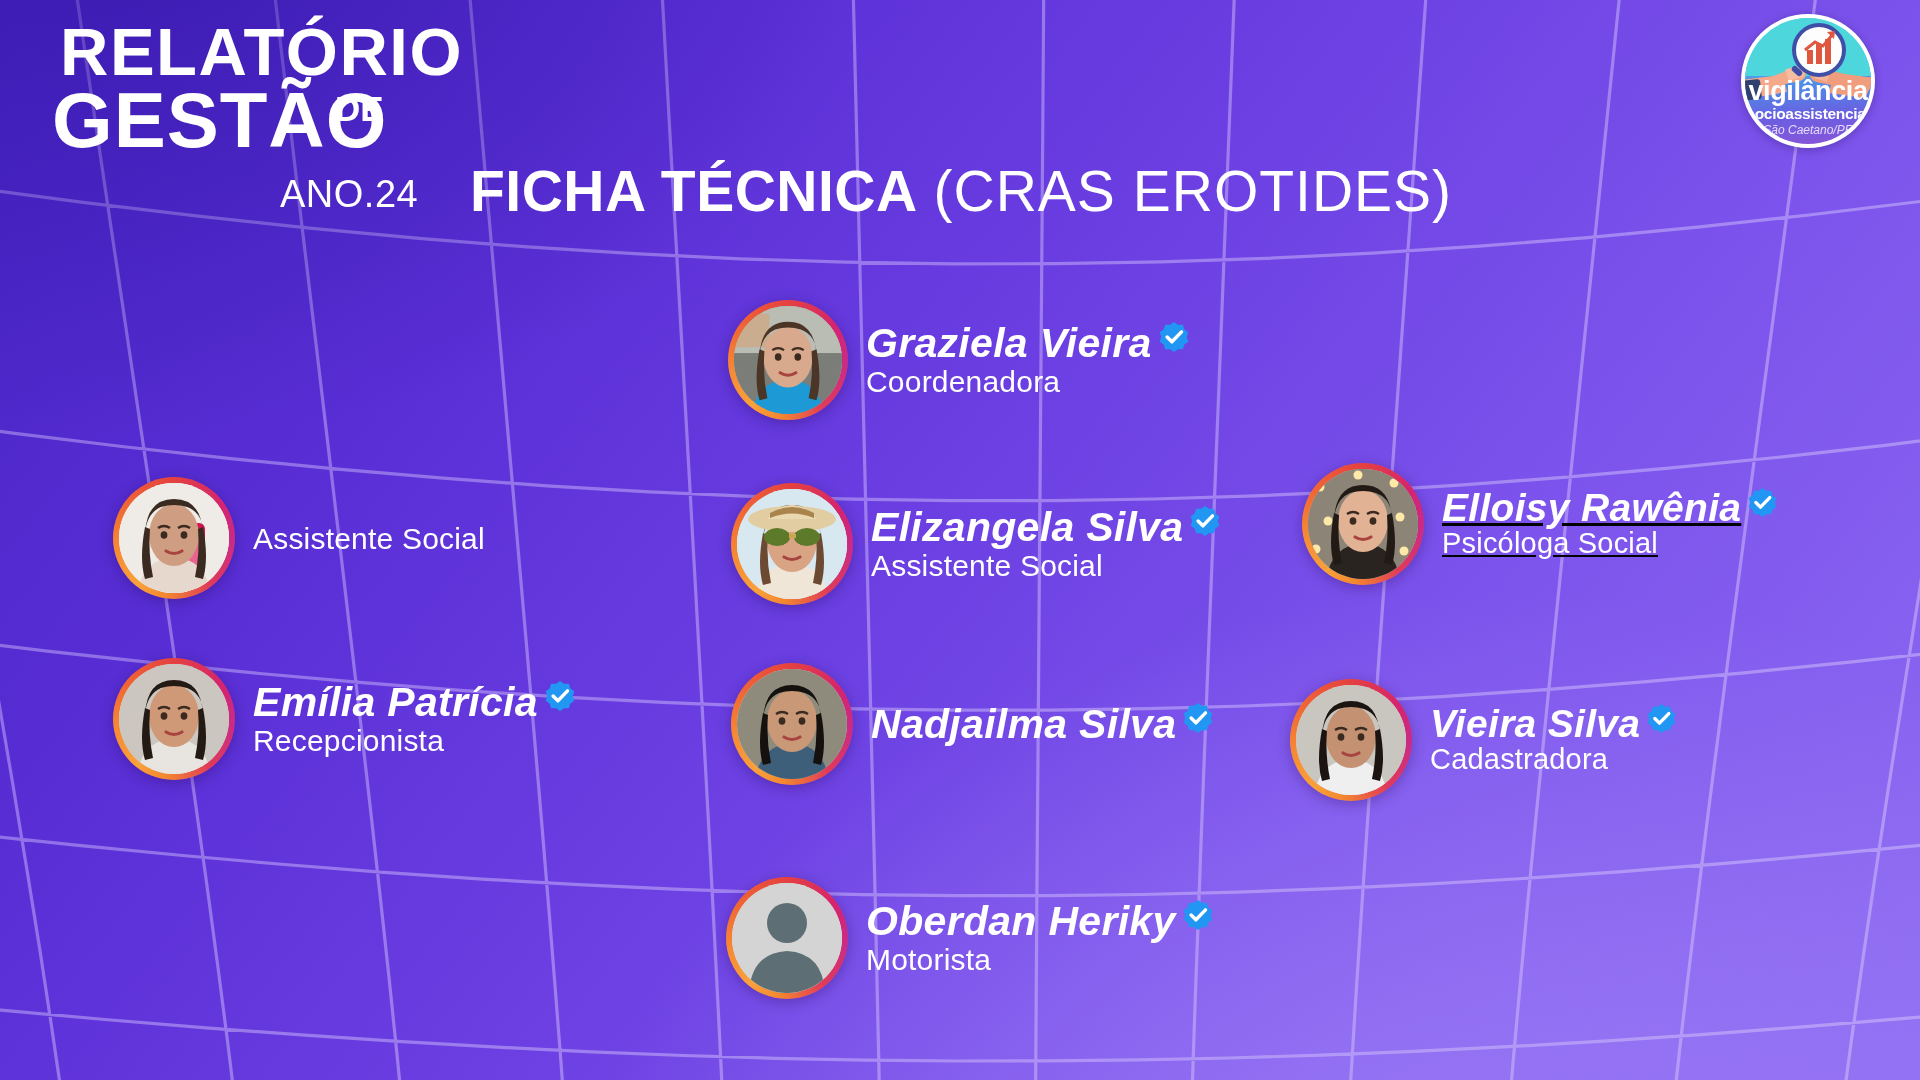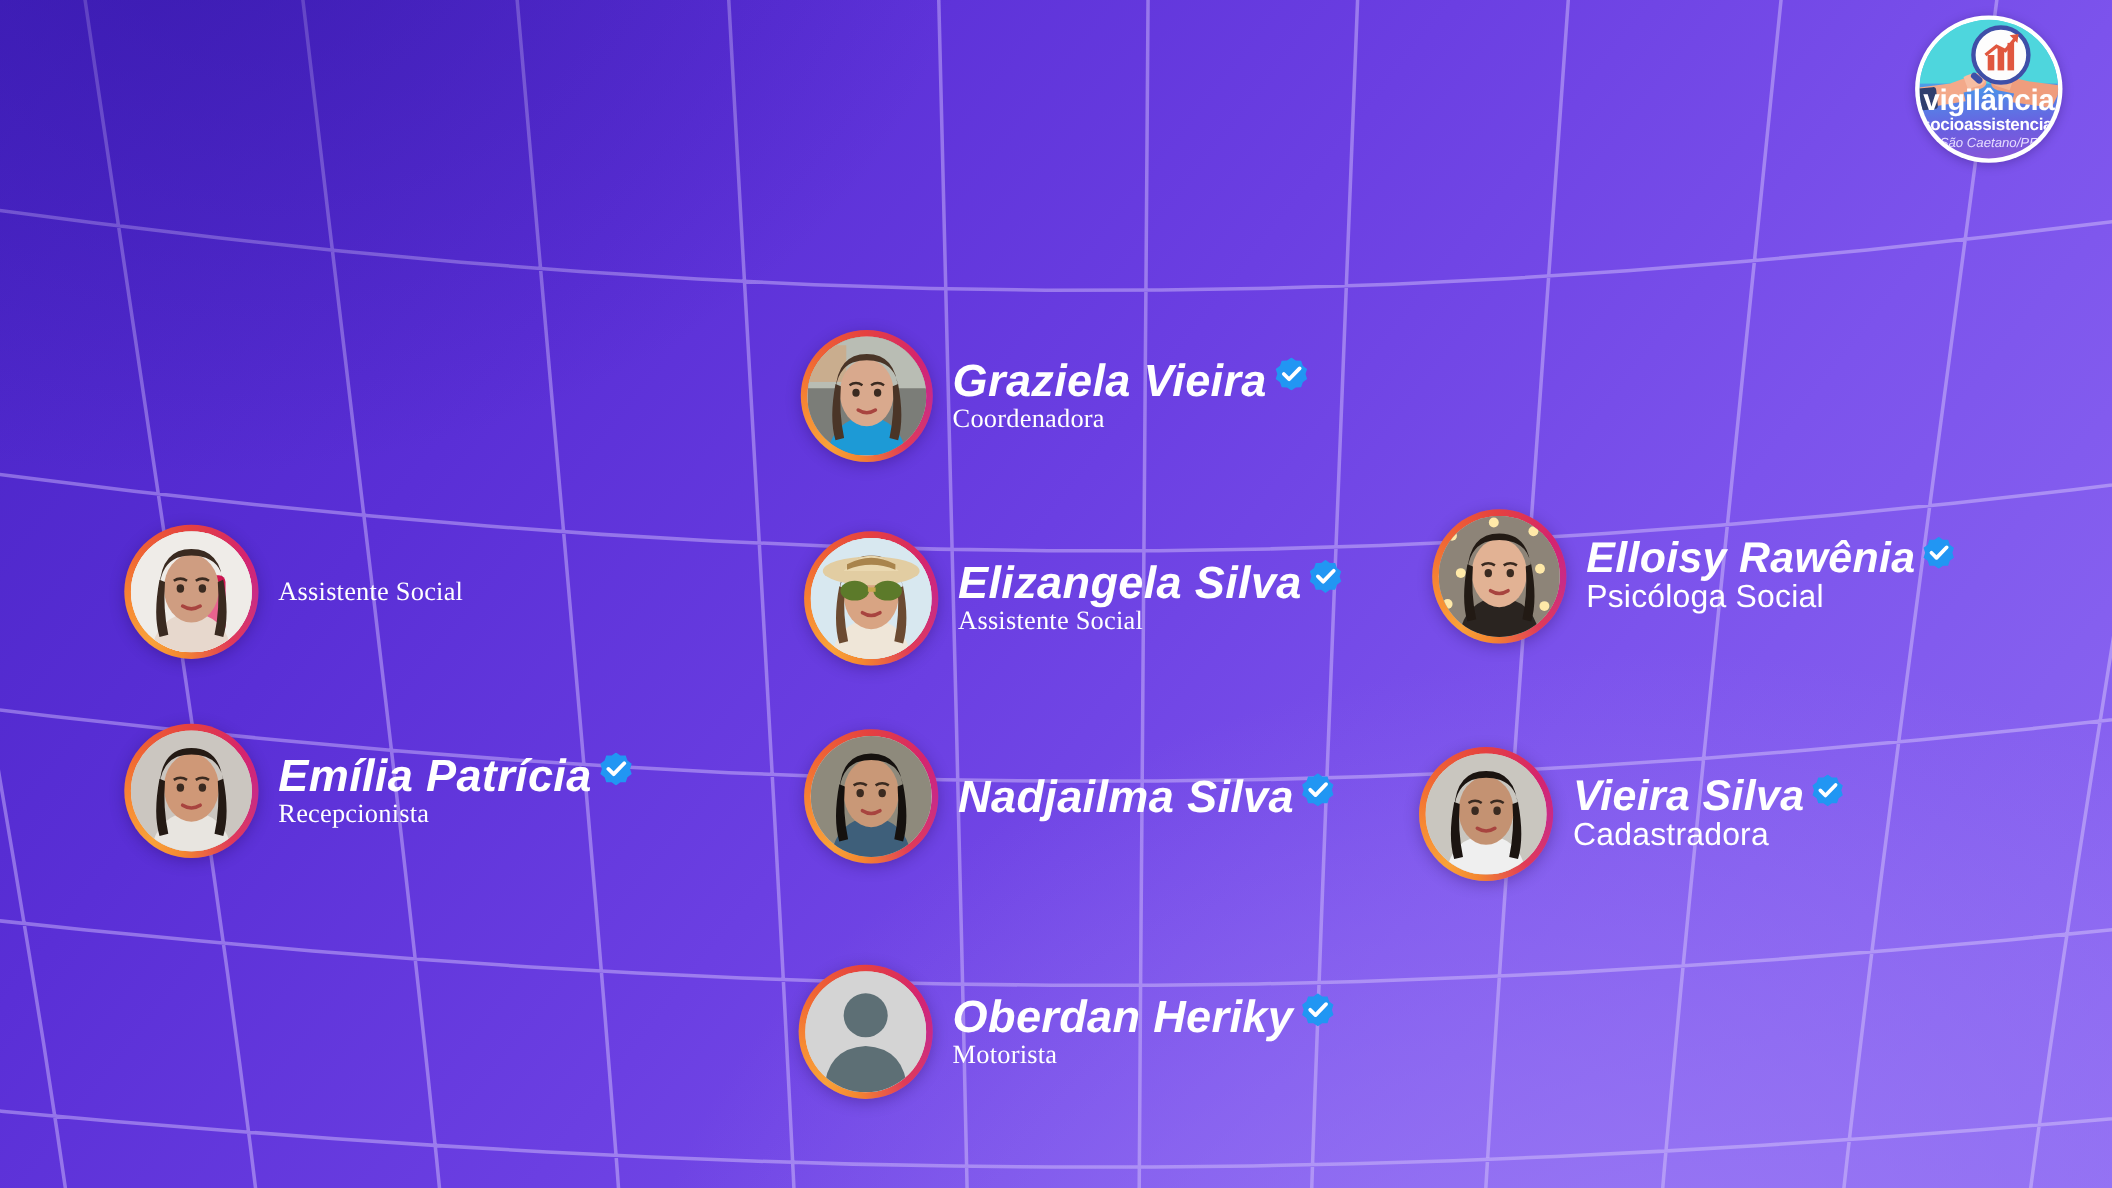--- a/index.html
+++ b/index.html
@@ -143,21 +143,21 @@
   .p-role {
     font-weight:300;
     color:#fff;
     line-height:1.1;
     letter-spacing:.2px;
   }
   .badge { flex:0 0 auto; margin-left:7px; }
 
   
   .sz-lg .p-name { font-size:41px; }
-  .sz-lg .p-role { font-size:24px;font-family:Liberation Serif, serif; }
+  .sz-lg .p-role { font-size:30px; }
   .sz-md .p-name { font-size:39px; }
   .sz-md .p-role { font-size:29px; }
 </style>
 </head>
 <body>
 
 <div id="stage">
 
   <svg id="meshSvg" viewBox="0 0 1920 1080" preserveAspectRatio="none">
     <defs>
@@ -167,20 +167,29 @@
         <stop offset="100%" stop-color="#d3c2fb" stop-opacity="0.62"></stop>
       </linearGradient>
     </defs>
     <g id="meshG" fill="none" stroke="url(#meshFade)" stroke-width="3.2" stroke-linecap="round">
         <path d="M-1134.4,-2741.1L-1083.1,-2482.2L-1033.4,-2235.0L-985.2,-1998.9L-938.5,-1773.7L-893.3,-1558.9L-849.6,-1354.4L-807.5,-1159.6L-766.9,-974.3L-727.9,-798.1L-690.4,-630.6L-654.3,-471.6L-619.9,-320.6L-586.9,-177.3L-555.5,-41.3L-525.6,87.6L-497.3,209.9L-470.4,325.8L-445.1,435.8L-421.3,540.2L-399.1,639.3L-378.4,733.5L-359.2,823.2L-341.5,908.6L-325.4,990.2L-310.8,1068.3L-297.7,1143.1 M-836.9,-2673.4L-792.3,-2416.6L-748.9,-2171.3L-706.9,-1937.2L-666.2,-1714.0L-626.9,-1501.2L-588.9,-1298.7L-552.2,-1105.9L-516.8,-922.5L-482.8,-748.3L-450.1,-582.8L-418.7,-425.8L-388.7,-276.8L-360.0,-135.5L-332.6,-1.5L-306.6,125.4L-281.9,245.7L-258.5,359.7L-236.5,467.7L-215.7,570.1L-196.4,667.2L-178.3,759.5L-161.6,847.1L-146.2,930.6L-132.1,1010.2L-119.4,1086.2L-108.0,1159.1 M-548.8,-2615.1L-510.8,-2360.0L-473.8,-2116.4L-438.0,-1884.1L-403.4,-1662.5L-369.8,-1451.5L-337.4,-1250.6L-306.2,-1059.6L-276.0,-877.9L-247.1,-705.4L-219.2,-541.7L-192.5,-386.3L-166.9,-239.0L-142.4,-99.4L-119.1,32.8L-96.9,158.0L-75.9,276.6L-55.9,388.9L-37.2,495.2L-19.5,595.9L-3.0,691.3L12.4,781.8L26.6,867.8L39.8,949.5L51.7,1027.4L62.6,1101.7L72.3,1172.9 M-268.7,-2566.2L-237.3,-2312.5L-206.7,-2070.3L-177.2,-1839.4L-148.5,-1619.3L-120.8,-1409.7L-94.0,-1210.3L-68.2,-1020.6L-43.3,-840.5L-19.3,-669.4L3.7,-507.1L25.8,-353.1L46.9,-207.3L67.2,-69.1L86.4,61.7L104.8,185.5L122.2,302.6L138.6,413.4L154.2,518.3L168.7,617.5L182.4,711.5L195.1,800.6L206.9,885.1L217.7,965.4L227.6,1041.9L236.6,1114.8L244.6,1184.5 M4.8,-2526.5L29.6,-2273.9L53.8,-2033.0L77.1,-1803.2L99.8,-1584.3L121.7,-1375.8L142.8,-1177.6L163.2,-989.1L182.9,-810.1L201.8,-640.2L220.0,-479.0L237.5,-326.3L254.2,-181.6L270.1,-44.6L285.4,85.0L299.8,207.7L313.6,323.6L326.6,433.3L338.9,537.0L350.4,635.1L361.2,727.9L371.2,815.8L380.5,899.2L389.1,978.3L396.9,1053.6L404.0,1125.3L410.3,1193.9 M273.1,-2496.1L291.3,-2244.5L309.0,-2004.4L326.2,-1775.5L342.8,-1557.5L358.9,-1349.9L374.4,-1152.6L389.4,-965.0L403.8,-786.9L417.7,-617.8L431.1,-457.6L443.9,-305.7L456.2,-161.9L467.9,-25.8L479.1,102.9L489.7,224.7L499.8,339.7L509.3,448.5L518.3,551.3L526.8,648.5L534.7,740.4L542.1,827.5L548.9,909.9L555.2,988.2L561.0,1062.5L566.1,1133.4L570.8,1201.1 M537.5,-2475.0L549.2,-2224.0L560.5,-1984.6L571.4,-1756.3L582.0,-1538.9L592.3,-1332.0L602.2,-1135.2L611.7,-948.2L621.0,-770.7L629.8,-602.3L638.3,-442.7L646.5,-291.5L654.3,-148.3L661.8,-12.8L668.9,115.3L675.7,236.4L682.2,350.9L688.3,459.1L694.0,561.2L699.4,657.8L704.5,749.1L709.2,835.5L713.5,917.4L717.5,995.0L721.2,1068.8L724.5,1139.0L727.5,1206.1 M799.6,-2463.3L804.6,-2212.6L809.5,-1973.5L814.2,-1745.6L818.8,-1528.5L823.2,-1321.9L827.5,-1125.5L831.7,-938.9L835.6,-761.8L839.5,-593.7L843.2,-434.4L846.7,-283.5L850.1,-140.7L853.3,-5.5L856.4,122.3L859.3,243.0L862.1,357.1L864.7,464.9L867.2,566.8L869.6,663.0L871.7,754.0L873.8,840.0L875.7,921.5L877.4,998.8L879.0,1072.2L880.4,1142.1L881.7,1208.9 M1060.5,-2460.9L1059.0,-2210.3L1057.4,-1971.2L1056.0,-1743.4L1054.5,-1526.4L1053.1,-1319.9L1051.8,-1123.5L1050.5,-937.0L1049.3,-759.9L1048.1,-591.9L1046.9,-432.7L1045.8,-281.8L1044.7,-139.1L1043.7,-4.0L1042.8,123.7L1041.9,244.4L1041.0,358.4L1040.2,466.2L1039.4,567.9L1038.7,664.1L1038.0,755.0L1037.3,841.0L1036.7,922.4L1036.2,999.6L1035.7,1073.0L1035.3,1142.8L1034.9,1209.5 M1321.8,-2467.7L1313.7,-2216.9L1305.7,-1977.7L1298.0,-1749.6L1290.6,-1532.4L1283.4,-1325.7L1276.4,-1129.2L1269.7,-942.4L1263.2,-765.1L1257.0,-597.0L1251.0,-437.5L1245.3,-286.5L1239.8,-143.5L1234.5,-8.3L1229.5,119.6L1224.7,240.5L1220.2,354.8L1215.9,462.7L1211.9,564.7L1208.1,661.0L1204.5,752.1L1201.2,838.3L1198.2,920.0L1195.3,997.4L1192.8,1070.9L1190.4,1141.0L1188.4,1207.8 M1584.8,-2483.9L1570.1,-2232.6L1555.7,-1992.9L1541.8,-1764.4L1528.3,-1546.7L1515.3,-1339.5L1502.7,-1142.5L1490.6,-955.3L1478.9,-777.5L1467.6,-608.9L1456.8,-449.0L1446.4,-297.5L1436.5,-154.0L1427.0,-18.3L1417.9,110.1L1409.3,231.5L1401.1,346.2L1393.4,454.6L1386.1,557.1L1379.2,653.9L1372.8,745.5L1366.8,832.1L1361.3,914.2L1356.2,992.1L1351.6,1066.1L1347.3,1136.7L1343.6,1204.0 M1851.0,-2509.4L1829.6,-2257.4L1808.8,-2016.9L1788.7,-1787.6L1769.2,-1569.2L1750.4,-1361.3L1732.2,-1163.5L1714.6,-975.5L1697.7,-797.0L1681.4,-627.6L1665.7,-467.0L1650.7,-314.7L1636.3,-170.5L1622.6,-34.0L1609.4,95.1L1597.0,217.2L1585.1,332.7L1574.0,441.8L1563.4,545.0L1553.5,642.6L1544.2,734.9L1535.5,822.4L1527.5,905.2L1520.2,983.8L1513.4,1058.6L1507.3,1129.9L1501.9,1198.0 M2121.6,-2544.2L2093.6,-2291.2L2066.4,-2049.7L2040.1,-1819.4L2014.6,-1599.9L1989.9,-1391.0L1966.1,-1192.2L1943.1,-1003.2L1920.9,-823.7L1899.6,-653.2L1879.1,-491.6L1859.4,-338.3L1840.6,-193.1L1822.6,-55.6L1805.5,74.6L1789.2,197.7L1773.7,314.2L1759.0,424.4L1745.2,528.6L1732.2,627.2L1720.1,720.6L1708.7,809.0L1698.3,892.9L1688.6,972.5L1679.8,1048.3L1671.8,1120.6L1664.7,1189.7 M2398.1,-2588.3L2363.4,-2334.0L2329.9,-2091.2L2297.3,-1859.6L2265.8,-1638.9L2235.3,-1428.6L2205.9,-1228.5L2177.4,-1038.3L2150.1,-857.4L2123.7,-685.7L2098.4,-522.7L2074.1,-368.2L2050.8,-221.6L2028.6,-82.8L2007.4,48.6L1987.2,173.1L1968.1,290.8L1949.9,402.3L1932.9,507.8L1916.8,607.7L1901.8,702.4L1887.8,792.1L1874.9,877.3L1863.0,958.2L1852.1,1035.3L1842.2,1108.9L1833.4,1179.3 M2681.8,-2641.8L2640.6,-2385.8L2600.6,-2141.5L2561.8,-1908.3L2524.3,-1686.0L2488.0,-1474.2L2452.9,-1272.5L2419.1,-1080.7L2386.5,-898.3L2355.1,-725.0L2324.9,-560.5L2296.0,-404.3L2268.3,-256.2L2241.8,-115.9L2216.5,17.1L2192.5,143.2L2169.7,262.5L2148.1,375.5L2127.8,482.6L2108.7,584.1L2090.8,680.3L2074.2,771.6L2058.7,858.3L2044.5,940.9L2031.6,1019.5L2019.8,1094.7L2009.3,1166.6 M2974.2,-2704.5L2926.4,-2446.7L2880.0,-2200.5L2835.0,-1965.5L2791.4,-1741.4L2749.3,-1527.7L2708.6,-1324.2L2669.4,-1130.5L2631.5,-946.3L2595.1,-771.2L2560.1,-604.8L2526.5,-446.8L2494.4,-296.9L2463.6,-154.7L2434.3,-19.8L2406.5,108.0L2380.0,229.2L2355.0,344.1L2331.4,453.0L2309.2,556.4L2288.5,654.4L2269.2,747.6L2251.3,836.1L2234.8,920.5L2219.7,1001.0L2206.1,1078.0L2193.9,1151.8 M-1134.4,-2741.1L-961.6,-2700.9L-792.0,-2663.9L-625.6,-2629.9L-461.9,-2599.1L-300.7,-2571.3L-141.8,-2546.7L15.2,-2525.1L170.4,-2506.7L324.2,-2491.3L476.8,-2479.1L628.5,-2469.9L779.5,-2463.9L930.1,-2460.9L1080.6,-2461.1L1231.3,-2464.3L1382.3,-2470.6L1534.1,-2480.1L1686.8,-2492.6L1840.7,-2508.3L1996.0,-2527.0L2153.1,-2548.8L2312.3,-2573.8L2473.7,-2601.8L2637.6,-2632.9L2804.4,-2667.2L2974.2,-2704.5 M-1025.2,-2194.8L-860.5,-2157.3L-699.1,-2122.6L-540.7,-2090.8L-385.1,-2061.9L-232.1,-2035.9L-81.3,-2012.8L67.6,-1992.7L214.7,-1975.4L360.3,-1961.0L504.8,-1949.5L648.4,-1941.0L791.3,-1935.3L933.8,-1932.5L1076.2,-1932.7L1218.7,-1935.7L1361.7,-1941.6L1505.3,-1950.5L1649.9,-1962.2L1795.6,-1976.8L1942.9,-1994.4L2091.9,-2014.8L2242.9,-2038.2L2396.2,-2064.4L2552.0,-2093.6L2710.7,-2125.6L2872.4,-2160.6 M-923.2,-1700.9L-766.1,-1665.9L-612.2,-1633.6L-461.5,-1603.9L-313.5,-1577.0L-168.0,-1552.8L-24.7,-1531.3L116.5,-1512.5L256.0,-1496.4L394.1,-1483.0L531.0,-1472.3L667.0,-1464.3L802.3,-1459.0L937.2,-1456.4L1072.0,-1456.6L1207.0,-1459.4L1342.4,-1464.9L1478.4,-1473.2L1615.4,-1484.1L1753.6,-1497.7L1893.3,-1514.1L2034.7,-1533.2L2178.1,-1554.9L2323.8,-1579.4L2472.1,-1606.6L2623.1,-1636.4L2777.2,-1669.0 M-828.4,-1255.8L-678.3,-1223.3L-531.5,-1193.3L-387.8,-1165.8L-246.8,-1140.9L-108.4,-1118.4L27.8,-1098.5L162.0,-1081.1L294.5,-1066.1L425.5,-1053.7L555.3,-1043.8L684.3,-1036.4L812.5,-1031.5L940.4,-1029.1L1068.2,-1029.2L1196.1,-1031.8L1324.4,-1037.0L1453.4,-1044.6L1583.3,-1054.7L1714.5,-1067.4L1847.1,-1082.6L1981.5,-1100.2L2117.9,-1120.4L2256.5,-1143.1L2397.7,-1168.3L2541.7,-1196.0L2688.8,-1226.2 M-740.7,-855.8L-597.1,-825.9L-456.9,-798.3L-319.7,-773.0L-185.2,-750.0L-53.3,-729.3L76.4,-710.9L204.0,-694.8L330.0,-681.1L454.5,-669.6L577.8,-660.5L700.3,-653.7L822.0,-649.2L943.4,-646.9L1064.6,-647.1L1186.0,-649.5L1307.8,-654.2L1430.3,-661.2L1553.7,-670.6L1678.4,-682.2L1804.5,-696.2L1932.3,-712.5L2062.2,-731.1L2194.3,-752.0L2329.0,-775.2L2466.5,-800.7L2607.1,-828.5 M-660.2,-497.5L-522.6,-470.1L-388.4,-444.9L-257.1,-421.7L-128.7,-400.7L-2.7,-381.8L121.0,-364.9L242.7,-350.2L362.6,-337.7L481.2,-327.2L598.5,-318.8L714.9,-312.6L830.7,-308.5L946.1,-306.5L1061.4,-306.6L1176.8,-308.8L1292.6,-313.1L1409.1,-319.5L1526.5,-328.1L1645.2,-338.7L1765.3,-351.5L1887.2,-366.4L2011.1,-383.4L2137.2,-402.5L2265.9,-423.8L2397.4,-447.1L2532.0,-472.6 M-586.9,-177.3L-454.8,-152.4L-325.9,-129.5L-200.2,-108.6L-77.2,-89.5L43.3,-72.3L161.6,-57.1L277.8,-43.8L392.4,-32.3L505.4,-22.9L617.3,-15.3L728.3,-9.6L838.6,-5.9L948.6,-4.0L1058.4,-4.1L1168.3,-6.1L1278.7,-10.1L1389.8,-15.9L1501.8,-23.7L1615.0,-33.3L1729.6,-44.9L1846.1,-58.4L1964.5,-73.8L2085.2,-91.2L2208.5,-110.4L2334.5,-131.6L2463.6,-154.7 M-520.8,108.4L-393.6,130.7L-269.6,151.2L-148.8,170.1L-30.7,187.2L84.9,202.6L198.2,216.2L309.5,228.2L419.2,238.4L527.3,246.9L634.3,253.7L740.4,258.8L845.8,262.2L950.8,263.8L1055.7,263.7L1160.7,261.9L1266.2,258.4L1372.3,253.2L1479.4,246.2L1587.7,237.6L1697.5,227.2L1809.0,215.0L1922.5,201.2L2038.3,185.7L2156.6,168.4L2277.7,149.4L2402.0,128.7 M-461.8,363.1L-339.0,382.8L-219.4,401.0L-102.9,417.7L10.8,432.8L121.9,446.5L230.9,458.6L337.8,469.2L443.1,478.2L546.9,485.8L649.4,491.8L751.1,496.3L852.1,499.2L952.8,500.7L1053.3,500.6L1154.0,499.0L1255.0,495.9L1356.8,491.3L1459.5,485.1L1563.4,477.4L1668.8,468.2L1775.9,457.5L1885.0,445.3L1996.4,431.5L2110.4,416.2L2227.1,399.4L2347.0,381.1 M-410.0,590.4L-291.0,607.6L-175.3,623.4L-62.7,637.9L47.2,651.1L154.5,662.9L259.6,673.5L362.7,682.7L464.1,690.6L564.0,697.1L662.7,702.4L760.6,706.3L857.7,708.9L954.5,710.1L1051.2,710.1L1148.0,708.7L1245.2,706.0L1343.1,702.0L1442.0,696.6L1542.0,689.9L1643.6,681.9L1746.8,672.6L1852.1,661.9L1959.7,649.9L2069.8,636.6L2182.7,622.0L2298.7,606.0 M-365.4,793.8L-249.7,808.4L-137.4,821.9L-28.0,834.2L78.5,845.4L182.5,855.5L284.3,864.5L384.1,872.3L482.2,879.1L578.8,884.6L674.2,889.1L768.7,892.4L862.6,894.6L956.0,895.7L1049.4,895.7L1142.9,894.5L1236.8,892.2L1331.4,888.7L1426.9,884.2L1523.6,878.5L1621.9,871.7L1721.8,863.7L1823.8,854.7L1928.0,844.5L2034.8,833.1L2144.4,820.7L2257.1,807.1 M-328.0,976.8L-215.1,988.9L-105.5,1000.0L1.1,1010.2L104.8,1019.5L206.1,1027.8L305.0,1035.2L402.0,1041.7L497.3,1047.2L591.2,1051.8L683.8,1055.5L775.5,1058.3L866.6,1060.1L957.3,1061.0L1047.9,1060.9L1138.6,1059.9L1229.7,1058.0L1321.5,1055.2L1414.2,1051.4L1508.2,1046.7L1603.6,1041.1L1700.8,1034.6L1800.0,1027.1L1901.5,1018.7L2005.5,1009.3L2112.3,999.0L2222.1,987.8 M-297.7,1143.1L-187.0,1152.6L-79.7,1161.4L24.6,1169.4L126.1,1176.7L225.1,1183.3L321.8,1189.1L416.6,1194.2L509.6,1198.6L601.2,1202.2L691.6,1205.1L781.1,1207.3L869.9,1208.7L958.3,1209.4L1046.6,1209.4L1135.1,1208.6L1224.0,1207.1L1313.5,1204.9L1404.0,1201.9L1495.7,1198.2L1588.9,1193.8L1683.8,1188.6L1780.8,1182.7L1880.0,1176.1L1981.7,1168.7L2086.3,1160.6L2193.9,1151.8 "></path>
       </g>
   </svg>
 
   <div id="vignette"></div>
 
+  <div id="titleBlock">
+    <div class="t-relatorio">RELATÓRIO</div>
+    <div class="t-de">DE</div>
+    <div class="t-gestao">GESTÃO</div>
+    <div class="t-ano">ANO.24</div>
+    <div class="t-ficha">
+      <span class="bold">FICHA TÉCNICA</span><span> </span><span class="light">(CRAS EROTIDES)</span>
+    </div>
+  </div>
 
   <div id="logo">
     <div id="logoInner">
       <svg viewBox="0 0 126 126" width="126" height="126">
 
         <rect x="0" y="0" width="126" height="58" fill="#4ed6dd"></rect>
         <rect x="0" y="58" width="126" height="68" fill="none"></rect>
 
         <g>
           <path d="M-4,62 L28,58 L44,52 Q56,48 60,54 Q63,60 55,63 L40,66 L42,74 L6,80 Z" fill="#f3a98a"></path>
@@ -302,21 +311,21 @@
        <div class="name-row">
          <span class="p-name">Elizangela Silva</span>
          <span class="badge"><svg width="30" height="30" viewBox="0 0 30 30">
     <polygon points="15.00,0.00 18.96,2.80 23.82,2.86 25.38,7.46 29.27,10.36 27.82,15.00 29.27,19.64 25.38,22.54 23.82,27.14 18.96,27.20 15.00,30.00 11.04,27.20 6.18,27.14 4.62,22.54 0.73,19.64 2.18,15.00 0.73,10.36 4.62,7.46 6.18,2.86 11.04,2.80" fill="#2196f3"></polygon>
     <path d="M8.100000000000001,15 L12.9,19.8 L22.5,9.9" stroke="#fff" stroke-width="3.45" fill="none" stroke-linecap="round" stroke-linejoin="round"></path>
   </svg></span>
        </div>
        <div class="p-role">Assistente Social</div>
      </div>
       </div>
-      <div class="person sz-md" style="left: 1302px; top: 463px;">
+      <div class="person sz-md" style="left: 1302px; top: 463px; text-decoration: underline;">
         <div class="avatar-ring" style="width:122px;height:122px;">
        <div class="avatar-inner">
          <svg viewBox="0 0 110 110" width="100%" height="100%" preserveAspectRatio="xMidYMid slice">
     <rect width="110" height="110" fill="#9a9287"></rect>
               <rect x="0" y="0" width="110" height="110" fill="#8d8478"></rect>
               <circle cx="12" cy="18" r="4.5" fill="#ffe9a8"></circle>
               <circle cx="86" cy="14" r="4.5" fill="#ffe9a8"></circle>
               <circle cx="20" cy="52" r="4.5" fill="#ffe9a8"></circle>
               <circle cx="92" cy="48" r="4.5" fill="#ffe9a8"></circle>
               <circle cx="8" cy="80" r="4.5" fill="#ffe9a8"></circle>

